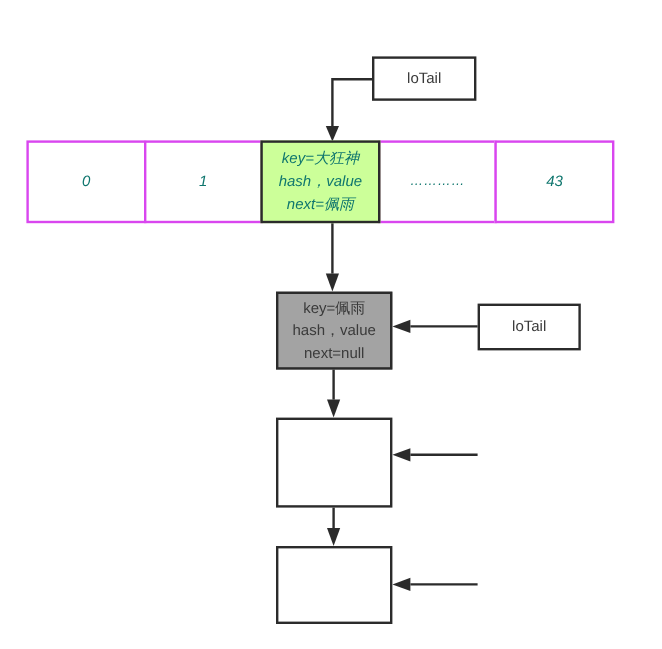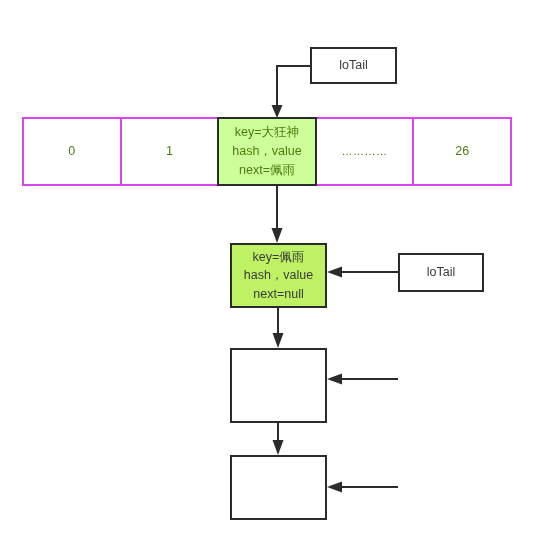--- a/index.html
+++ b/index.html
@@ -46,40 +46,41 @@
   .cell {
     box-sizing: border-box;
     flex: 1 1 0;
     border: 2px solid #d946ef;
     margin-left: -2px;
     background: #ffffff;
     display: flex;
     align-items: center;
     justify-content: center;
     text-align: center;
-    color: #4d7c0f;
+    color: #0f766e;
     font-size: 12.5px;
     line-height: 1.5;
     white-space: pre-line;
     position: relative;
+    font-style: italic;
   }
   .cell:first-child { margin-left: 0; }
   .cell.filled {
     background: #ccff99;
     z-index: 3;
     border-color: #2b2b2b;
   }
   .cell.dots {
     letter-spacing: 0.5px;
     font-size: 11px;
   }
   
   #node-lo-tail-entry {
     left: 230px; top: 243px; width: 97px; height: 65px;
-    background: #bef264;
+    background: #a3a3a3;
     font-size: 12.5px;
   }
   #node-empty-1 { left: 230px; top: 348px; width: 97px; height: 75px; }
   #node-empty-2 { left: 230px; top: 455px; width: 97px; height: 65px; }
   
   .ptr-box {
     font-size: 12.5px;
     color: #3a3a3a;
   }
   #ptr-lohead { left: 310px; top: 47px;  width: 87px; height: 37px; }
@@ -145,21 +146,21 @@
     </g>
   </svg>
 
   <div id="hash-table">
     <div class="cell">0</div>
     <div class="cell">1</div>
     <div class="cell filled">key=大狂神
 hash，value
 next=佩雨</div>
     <div class="cell dots">…………</div>
-    <div class="cell">26</div>
+    <div class="cell">43</div>
   </div>
 
   <div class="box" id="node-lo-tail-entry">key=佩雨
 hash，value
 next=null</div>
 
   <div class="box" id="node-empty-1"></div>
 
   <div class="box" id="node-empty-2"></div>
 

